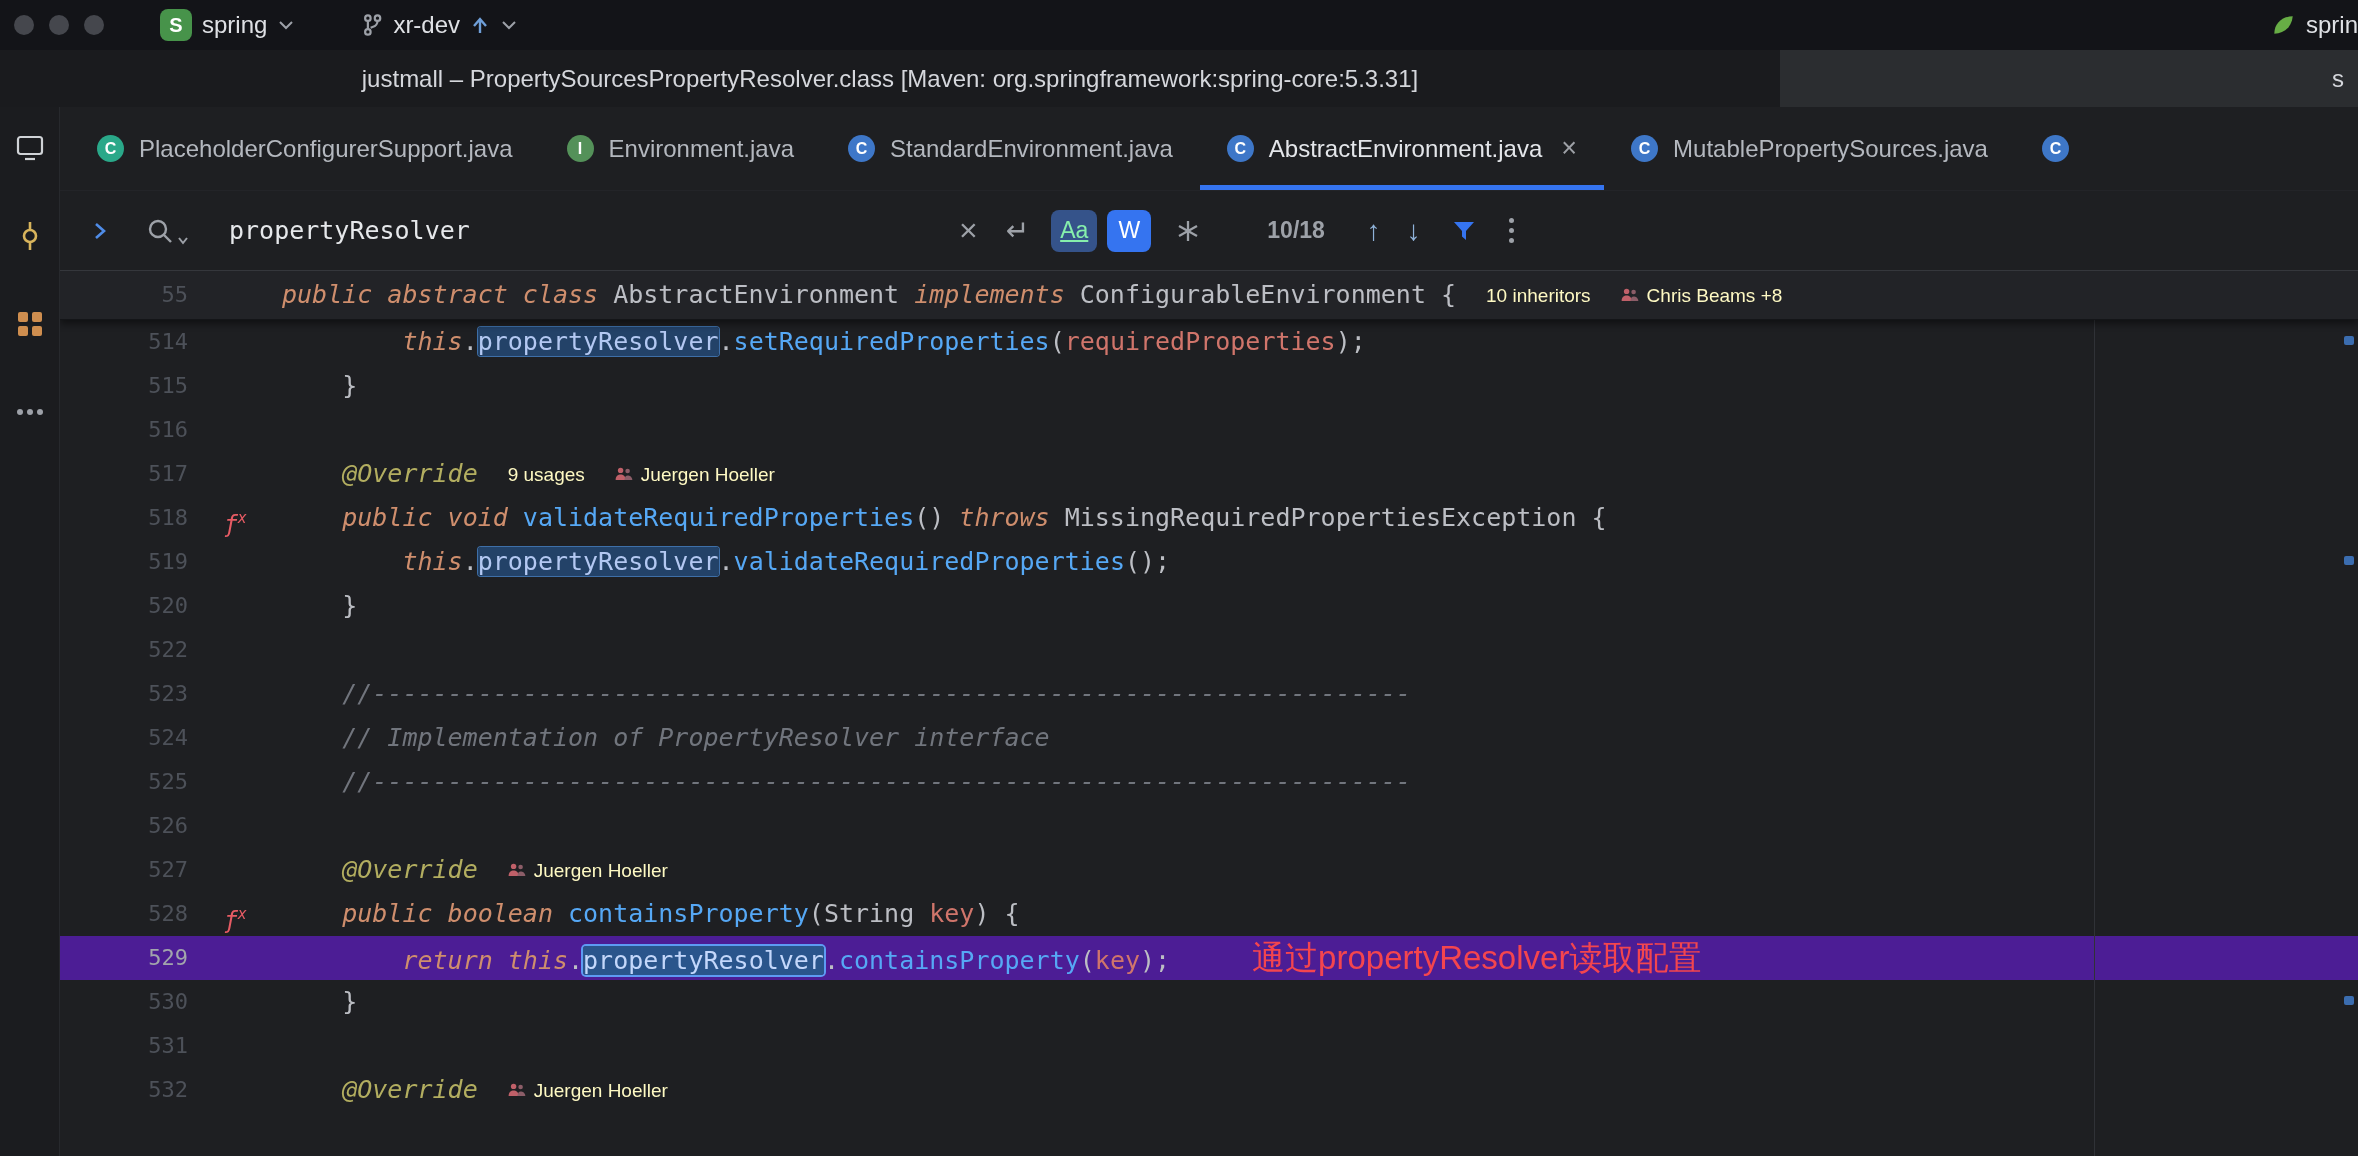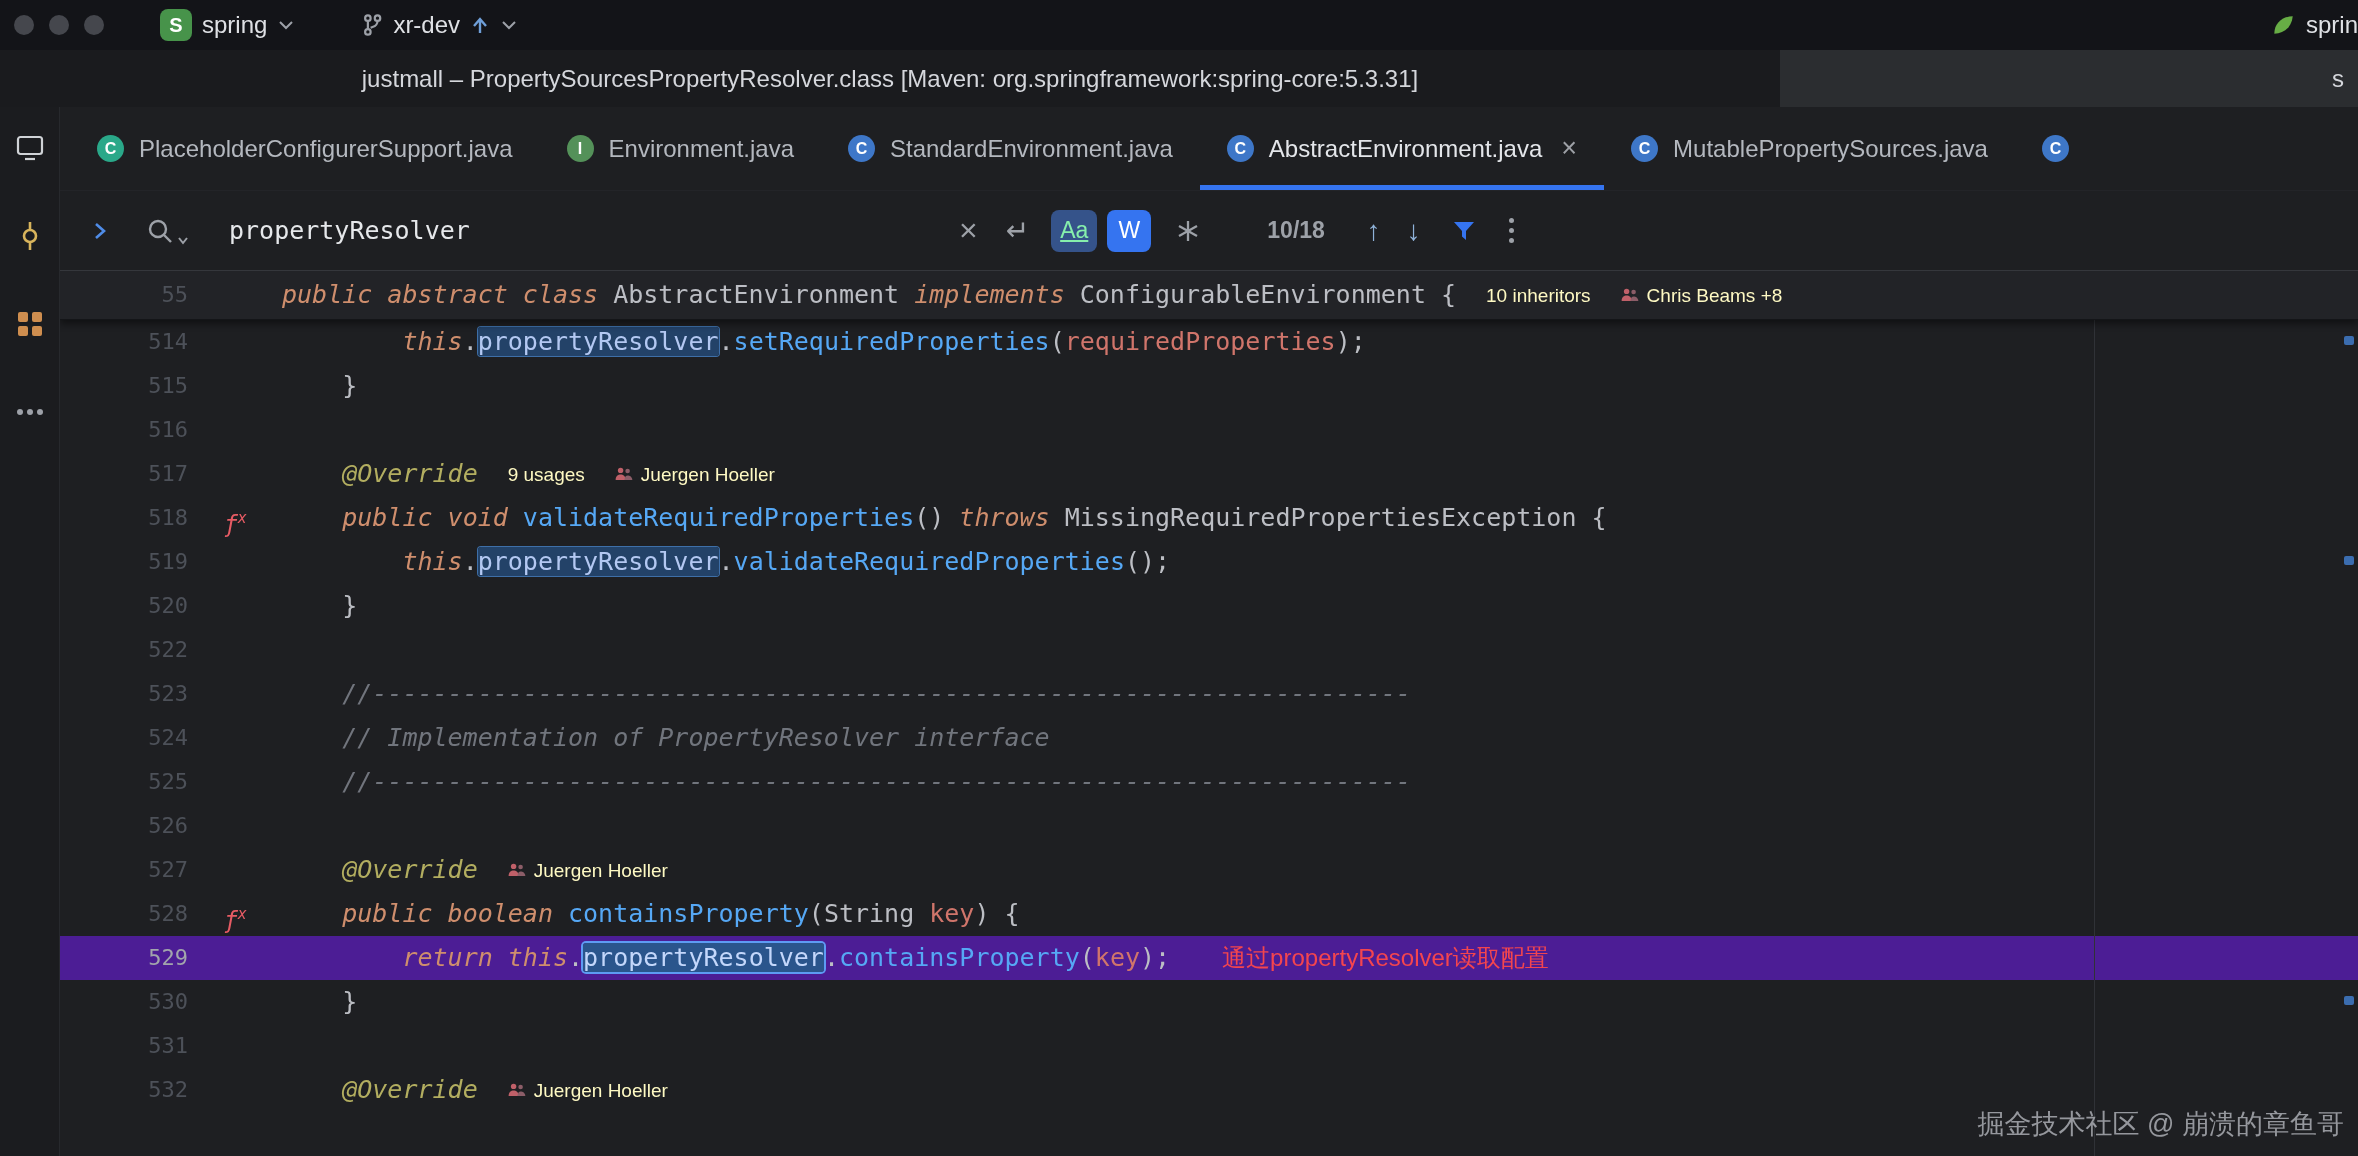--- a/index.html
+++ b/index.html
@@ -67,21 +67,21 @@
   .code { white-space:pre; }
   .tok-kw { color:#cf8e6d; font-style:italic; }
   .tok-def { color:#bcbec4; }
   .tok-m { color:#56a8f5; }
   .tok-param { color:#d0756b; }
   .tok-cmt { color:#71757d; font-style:italic; }
   .tok-anno { color:#b3ae60; font-style:italic; }
   .tok-hl { color:#b3c8f2; background:#234268; box-shadow:0 0 0 1px #3e6fa8; border-radius:3px; }
   .tok-hlc { color:#c3d7fb; background:#2a558c; box-shadow:0 0 0 2px #5d9bf3; border-radius:3px; }
   .hint { font-family:"Liberation Sans",sans-serif; font-style:normal; font-size:19px; color:#fef9c3; margin-left:30px; display:inline-flex; align-items:flex-start; gap:8px; vertical-align:1px; }
-  .red-anno { font-family:"Liberation Sans",sans-serif; color:#f4454e; margin-left:52px; font-size:24px; }
+  .red-anno { font-family:"Liberation Sans",sans-serif; color:#f4454e; margin-left:82px; font-size:33px; }
   .watermark { position:absolute; right:14px; bottom:14px; z-index:3; font-family:"Liberation Sans",sans-serif; font-size:27px; color:rgba(170,173,179,.85); }
 </style>
 </head>
 <body>
 
 <div class="titlebar">
   <div class="lights">
     <span class="light"></span>
     <span class="light"></span>
     <span class="light"></span>
@@ -341,20 +341,19 @@
             <span class="ln">532</span>
             <span class="gut"></span>
             <span class="code"><span class="tok-def">    </span><span class="tok-anno">@Override</span><span class="hint"><span><svg width="18" height="14" viewBox="0 0 18 14">
                     <circle cx="5.6" cy="3.4" r="2.7" fill="#c06069"></circle>
                     <path d="M0.6 13 C0.6 9.2 3 7.6 5.6 7.6 C8.2 7.6 10.6 9.2 10.6 13 Z" fill="#c06069"></path>
                     <circle cx="12.6" cy="4" r="2.3" fill="#8c5d68"></circle>
                     <path d="M9.4 13 C9.6 10 11 8.6 12.6 8.6 C14.7 8.6 17.2 10 17.3 13 Z" fill="#8c5d68"></path>
                   </svg></span><span>Juergen Hoeller</span></span></span>
           </div>
         </div>
-      <div class="watermark">掘金技术社区 @ 崩溃的章鱼哥</div>
     <span class="stripe-mark" style="top: 65px;"></span>
         <span class="stripe-mark" style="top: 285px;"></span>
         <span class="stripe-mark" style="top: 725px;"></span>
       </div>
 
   </div>
 </div>
 
 </body></html>

